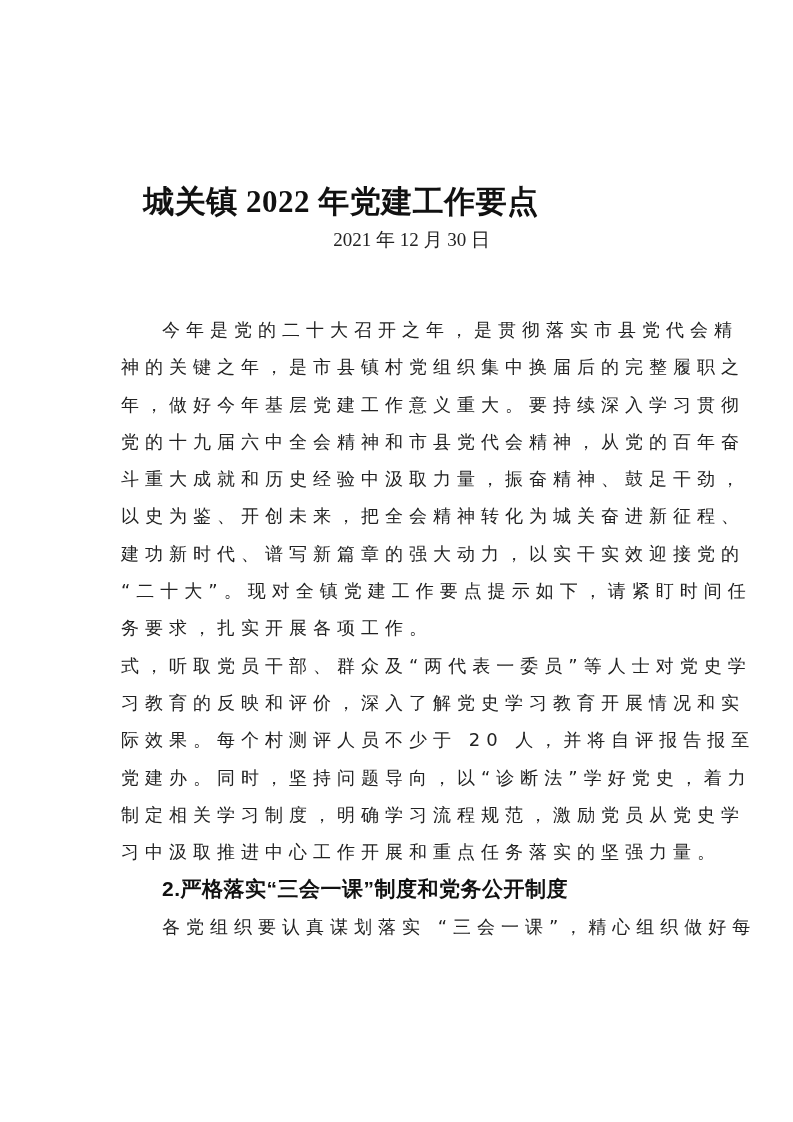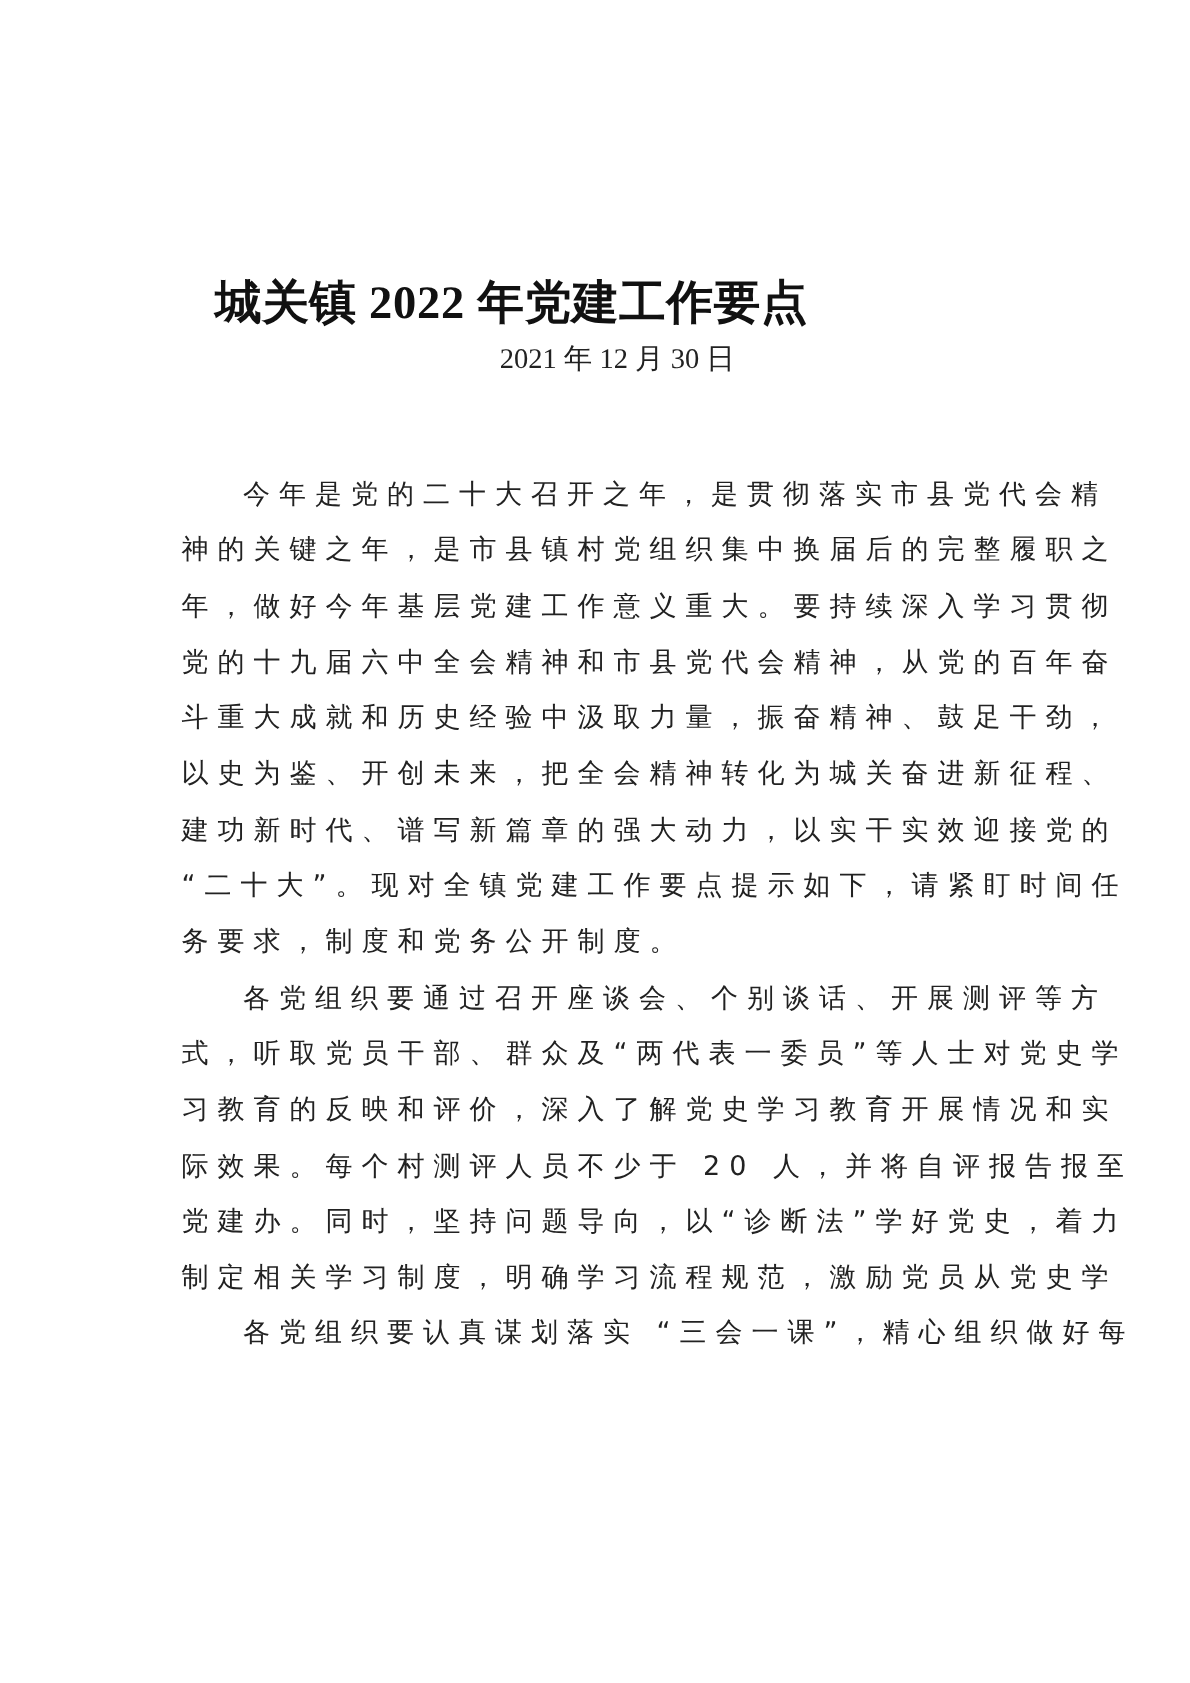--- a/index.html
+++ b/index.html
@@ -89,25 +89,26 @@
   <div class="body">
 
     <span class="line indent">今年是党的二十大召开之年，是贯彻落实市县党代会精</span>
     <span class="line">神的关键之年，是市县镇村党组织集中换届后的完整履职之</span>
     <span class="line">年，做好今年基层党建工作意义重大。要持续深入学习贯彻</span>
     <span class="line">党的十九届六中全会精神和市县党代会精神，从党的百年奋</span>
     <span class="line">斗重大成就和历史经验中汲取力量，振奋精神、鼓足干劲，</span>
     <span class="line">以史为鉴、开创未来，把全会精神转化为城关奋进新征程、</span>
     <span class="line">建功新时代、谱写新篇章的强大动力，以实干实效迎接党的</span>
     <span class="line">“二十大”。现对全镇党建工作要点提示如下，请紧盯时间任</span>
-    <span class="line last">务要求，制度和党务公开制度。</span>
+    <span class="line last">务要求，扎实开展各项工作。</span>
 
-    <span class="line indent">各党组织要通过召开座谈会、个别谈话、开展测评等方</span>
     <span class="line">式，听取党员干部、群众及“两代表一委员”等人士对党史学</span>
     <span class="line">习教育的反映和评价，深入了解党史学习教育开展情况和实</span>
     <span class="line">际效果。每个村测评人员不少于 20 人，并将自评报告报至</span>
     <span class="line">党建办。同时，坚持问题导向，以“诊断法”学好党史，着力</span>
     <span class="line">制定相关学习制度，明确学习流程规范，激励党员从党史学</span>
+    <span class="line">习中汲取推进中心工作开展和重点任务落实的坚强力量。</span>
 
+    <span class="line heading indent">2.严格落实“三会一课”制度和党务公开制度</span>
     <span class="line indent">各党组织要认真谋划落实 “三会一课”，精心组织做好每</span>
 
   </div>
 </div>
 
 </body></html>

